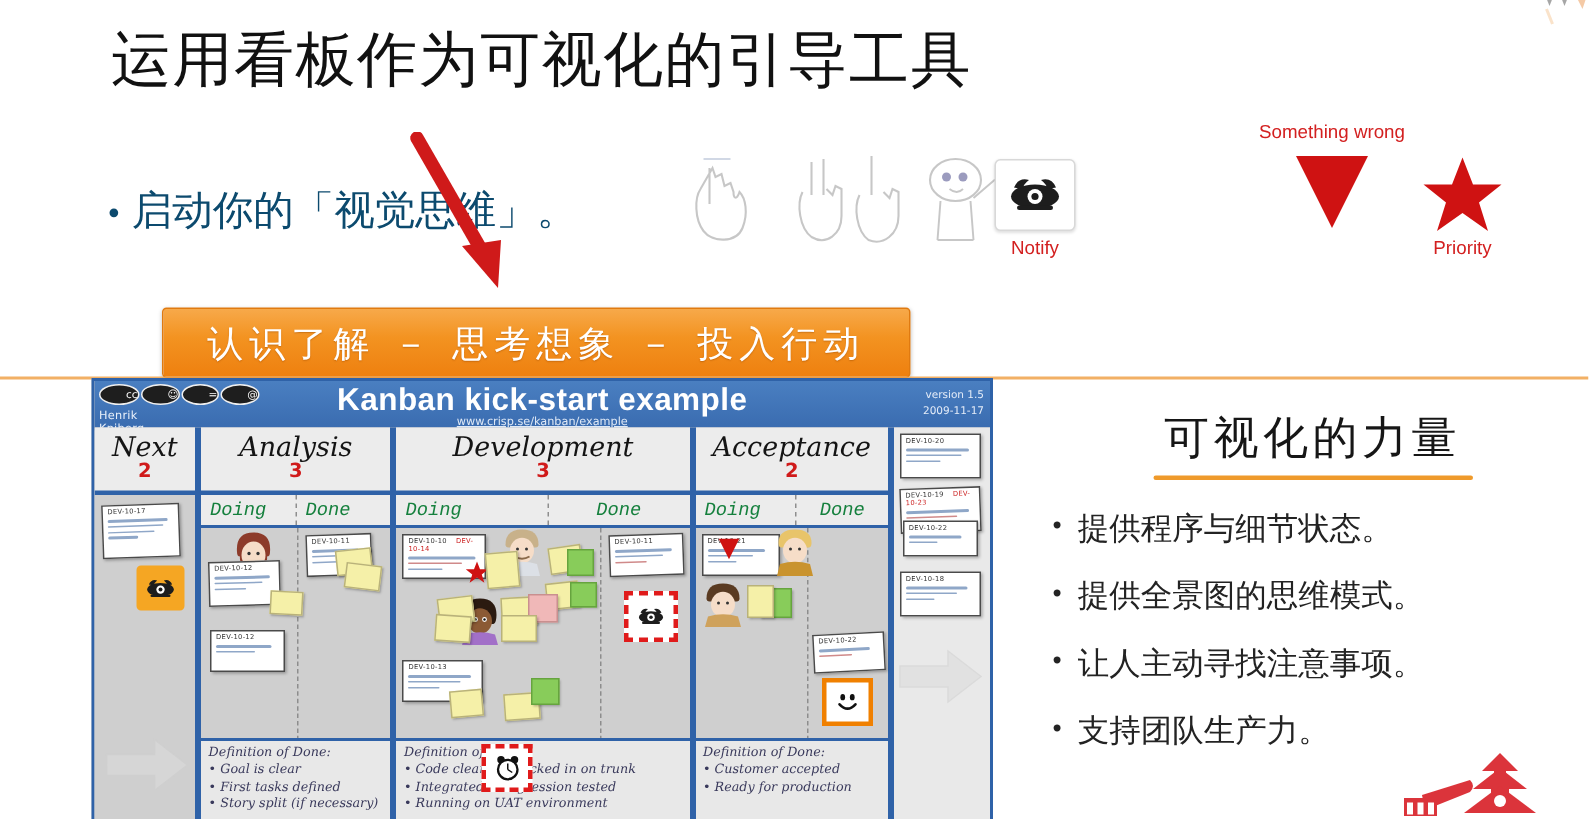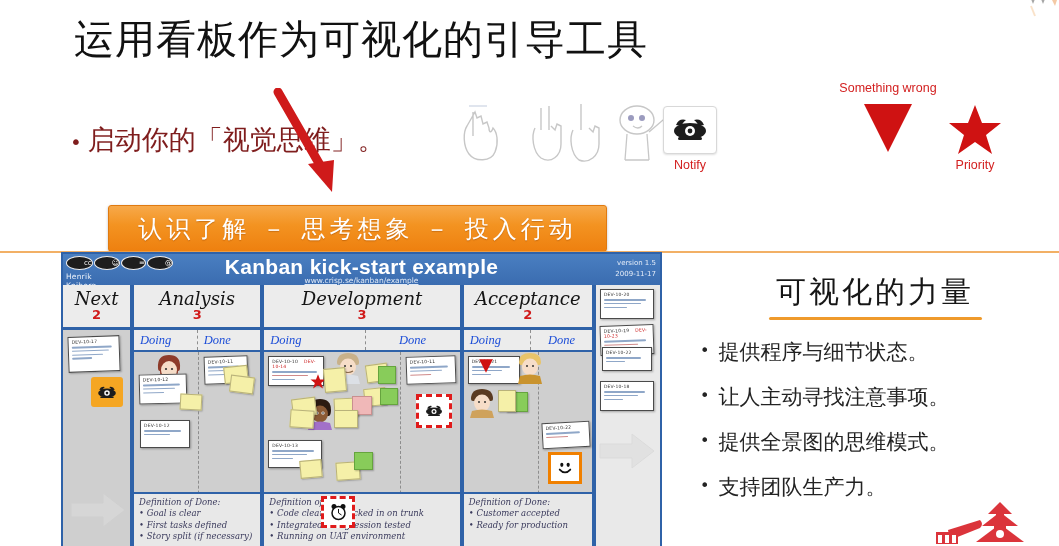--- a/index.html
+++ b/index.html
@@ -17,21 +17,21 @@
   .title{
     position:absolute;left:74px;top:12px;
     font-size:40px;color:#111;letter-spacing:1px;
     font-family:"DejaVu Sans","Liberation Sans",sans-serif;
     white-space:nowrap;
   }
 
   
   .lead-bullet{
     position:absolute;left:70px;top:122px;
-    font-size:27px;color:#7f1d1d;white-space:nowrap;
+    font-size:27px;color:#0c4a6e;white-space:nowrap;
     font-family:"DejaVu Sans","Liberation Sans",sans-serif;
   }
   .lead-bullet .dot{font-size:20px;vertical-align:middle;margin-right:6px;}
 
   
   .red-arrow{position:absolute;left:272px;top:88px;width:72px;height:106px;}
 
   
   .icon-strip{position:absolute;left:445px;top:84px;width:614px;height:104px;}
   .ico{position:absolute;}
@@ -124,21 +124,21 @@
     display:flex;flex-direction:column;align-items:center;justify-content:center;
   }
   .col-name{
     font-size:18px;color:#141414;font-style:italic;
     font-family:"DejaVu Serif","Liberation Serif",serif;line-height:1;
   }
   .col-wip{font-size:13px;color:#d01a1a;font-weight:bold;line-height:1.1;}
 
   .sub-head{height:20px;display:flex;border-bottom:2px solid #2f62a8;background:#ececec;}
   .sub{flex:1;display:flex;align-items:center;justify-content:center;font-size:12.5px;
-       font-style:italic;color:#1d4ed8;font-family:Liberation Serif, serif;}
+       font-style:italic;color:#15803d;font-family:Liberation Mono, monospace;}
   .sub.doing{justify-content:flex-start;padding-left:6px;}
   .sub-div{width:0;border-left:1px dashed #8e8e8e;}
 
   .col-body{position:relative;flex:1;background:#cfcfcf;}
   .lane-split{position:absolute;top:0;bottom:0;border-left:1px dashed #8d8d8d;}
 
   .dod{
     position:absolute;left:0;right:0;bottom:0;height:56px;background:#e8e8e8;
     border-top:2px solid #2f62a8;padding:3px 4px 0 5px;box-sizing:border-box;
   }
@@ -256,22 +256,22 @@
   <div class="banner">
     <div class="banner-text">认识了解 － 思考想象 － 投入行动</div>
   </div>
   <div class="banner-underline"></div>
 
   <div class="right-col">
     <div class="rc-title">可视化的力量</div>
     <div class="rc-rule"></div>
     <ul class="rc-list">
       <li><span class="b">•</span><span>提供程序与细节状态。</span></li>
+      <li><span class="b">•</span><span>提供全景图的思维模式。</span></li>
       <li><span class="b">•</span><span>让人主动寻找注意事项。</span></li>
-      <li><span class="b">•</span><span>提供全景图的思维模式。</span></li>
       <li><span class="b">•</span><span>支持团队生产力。</span></li>
     </ul>
   </div>
 
   <svg class="pagoda" viewBox="0 0 120 46">
     <path d="M72 2 L60 14 L84 14 Z" fill="#d81f26"></path>
     <path d="M72 12 L54 26 L90 26 Z" fill="#d81f26"></path>
     <path d="M72 24 L48 42 L96 42 Z" fill="#d81f26"></path>
     <rect x="68" y="12" width="8" height="10" fill="#d81f26"></rect>
     <rect x="66" y="26" width="12" height="12" fill="#d81f26"></rect>

